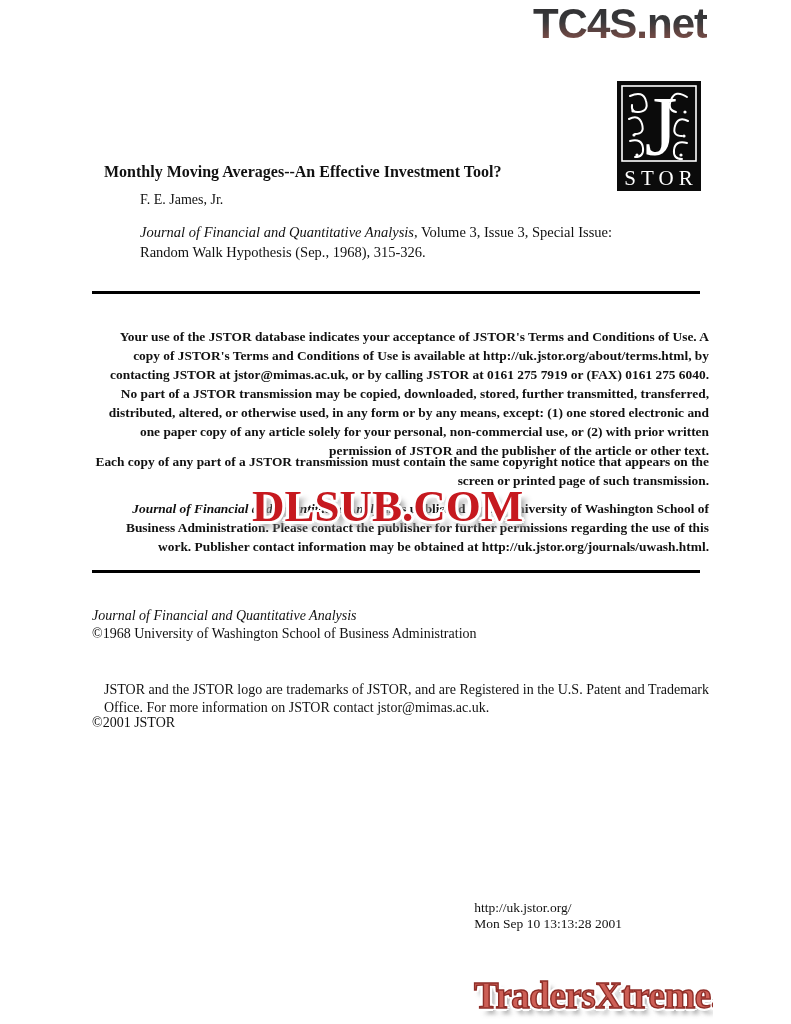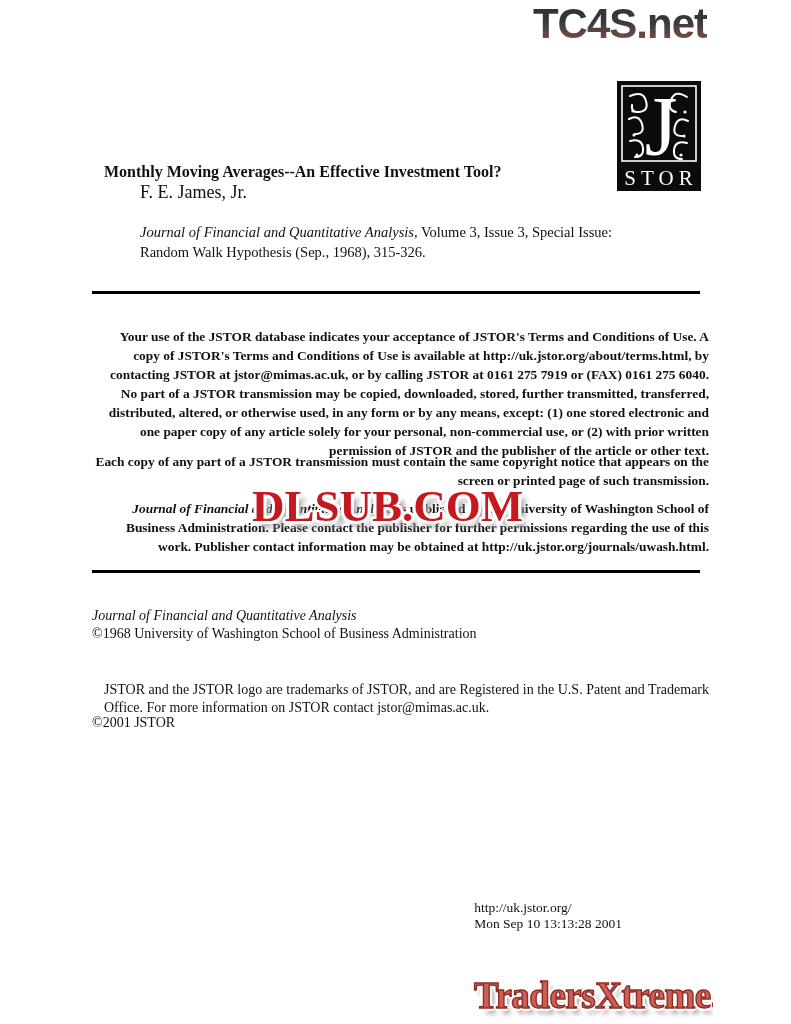--- a/index.html
+++ b/index.html
@@ -46,21 +46,21 @@
   }
 
   
   .jstor-logo{position:absolute;left:617px;top:81px;width:84px;height:110px;}
 
   
   .title{
     position:absolute;left:92px;top:151px;
     font-size:16px;font-weight:bold;margin:12px;
   }
-  .author{position:absolute;left:140px;top:182px;font-size:18px;}
+  .author{position:absolute;left:140px;top:192px;font-size:14px;}
   .citation{
     position:absolute;left:140px;top:223px;width:500px;
     font-size:14.5px;line-height:19.5px;
   }
 
   
   .rule{position:absolute;left:92px;width:608px;height:2.5px;background:#000;}
   .rule-1{top:291px;}
   .rule-2{top:570px;}
 

